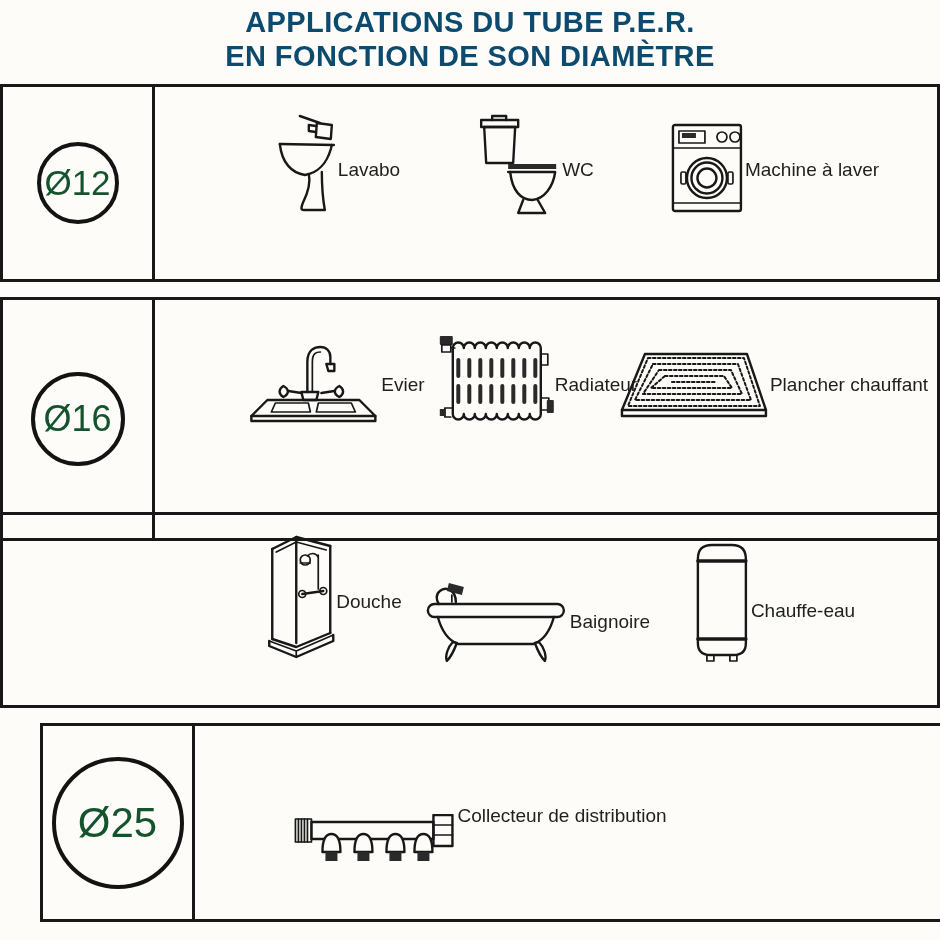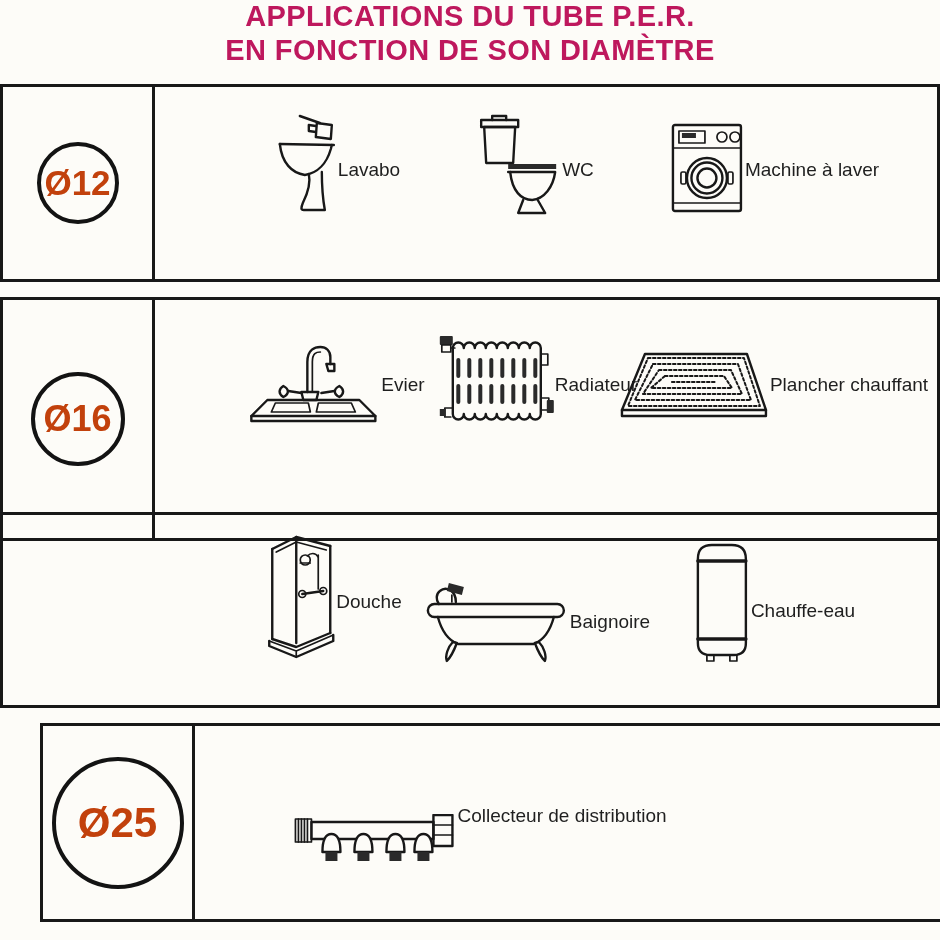--- a/index.html
+++ b/index.html
@@ -6,39 +6,39 @@
     --background:#fdfcf8; --line:#181818; --text:#1f1f1f; --dark:#2a2a2a;
   }
   *{margin:0;padding:0;box-sizing:border-box;}
   html,body{background:var(--background);}
   #stage{
     position:relative;width:940px;height:940px;background:var(--background);
     font-family:"Liberation Sans","DejaVu Sans",sans-serif;color:var(--text);
     overflow:hidden;
   }
   .title{
-    position:absolute;top:0;left:0;width:100%;text-align:center;
-    font-size:29px;font-weight:700;line-height:1.17;letter-spacing:.4px;color:#be185d;
+    position:absolute;top:6px;left:0;width:100%;text-align:center;
+    font-size:29px;font-weight:700;line-height:1.17;letter-spacing:.4px;color:#0c4a6e;
   }
   .row{
     position:absolute;left:0;width:940px;border:3px solid var(--line);
   }
   .r1{top:84px;height:198px;}
   .r2{top:297px;height:244px;}
   .r3{top:512px;height:196px;}
   .r4{top:723px;height:199px;margin-left:40px;}
   .diam-cell{
     position:absolute;left:0;top:0;bottom:0;width:152px;
     border-right:3px solid var(--line);
     display:flex;align-items:center;justify-content:center;
   }
   .diam-badge{
     border:4px solid #131313;border-radius:50%;
     display:flex;align-items:center;justify-content:center;
-    font-weight:700;color:#c2410c;text-align:right;
+    font-weight:400;color:#14532d;text-align:right;
   }
   .r1 .diam-badge{width:82px;height:82px;font-size:35px;}
   .r2 .diam-badge{width:94px;height:94px;font-size:36px;}
   .r3 .diam-badge{width:112px;height:112px;font-size:40px;}
   .r4 .diam-badge{width:132px;height:132px;font-size:42px;}
   .item{
     position:absolute;transform:translateX(-50%);
     display:flex;align-items:center;
   }
   .icon-box{display:flex;align-items:flex-end;justify-content:center;}

